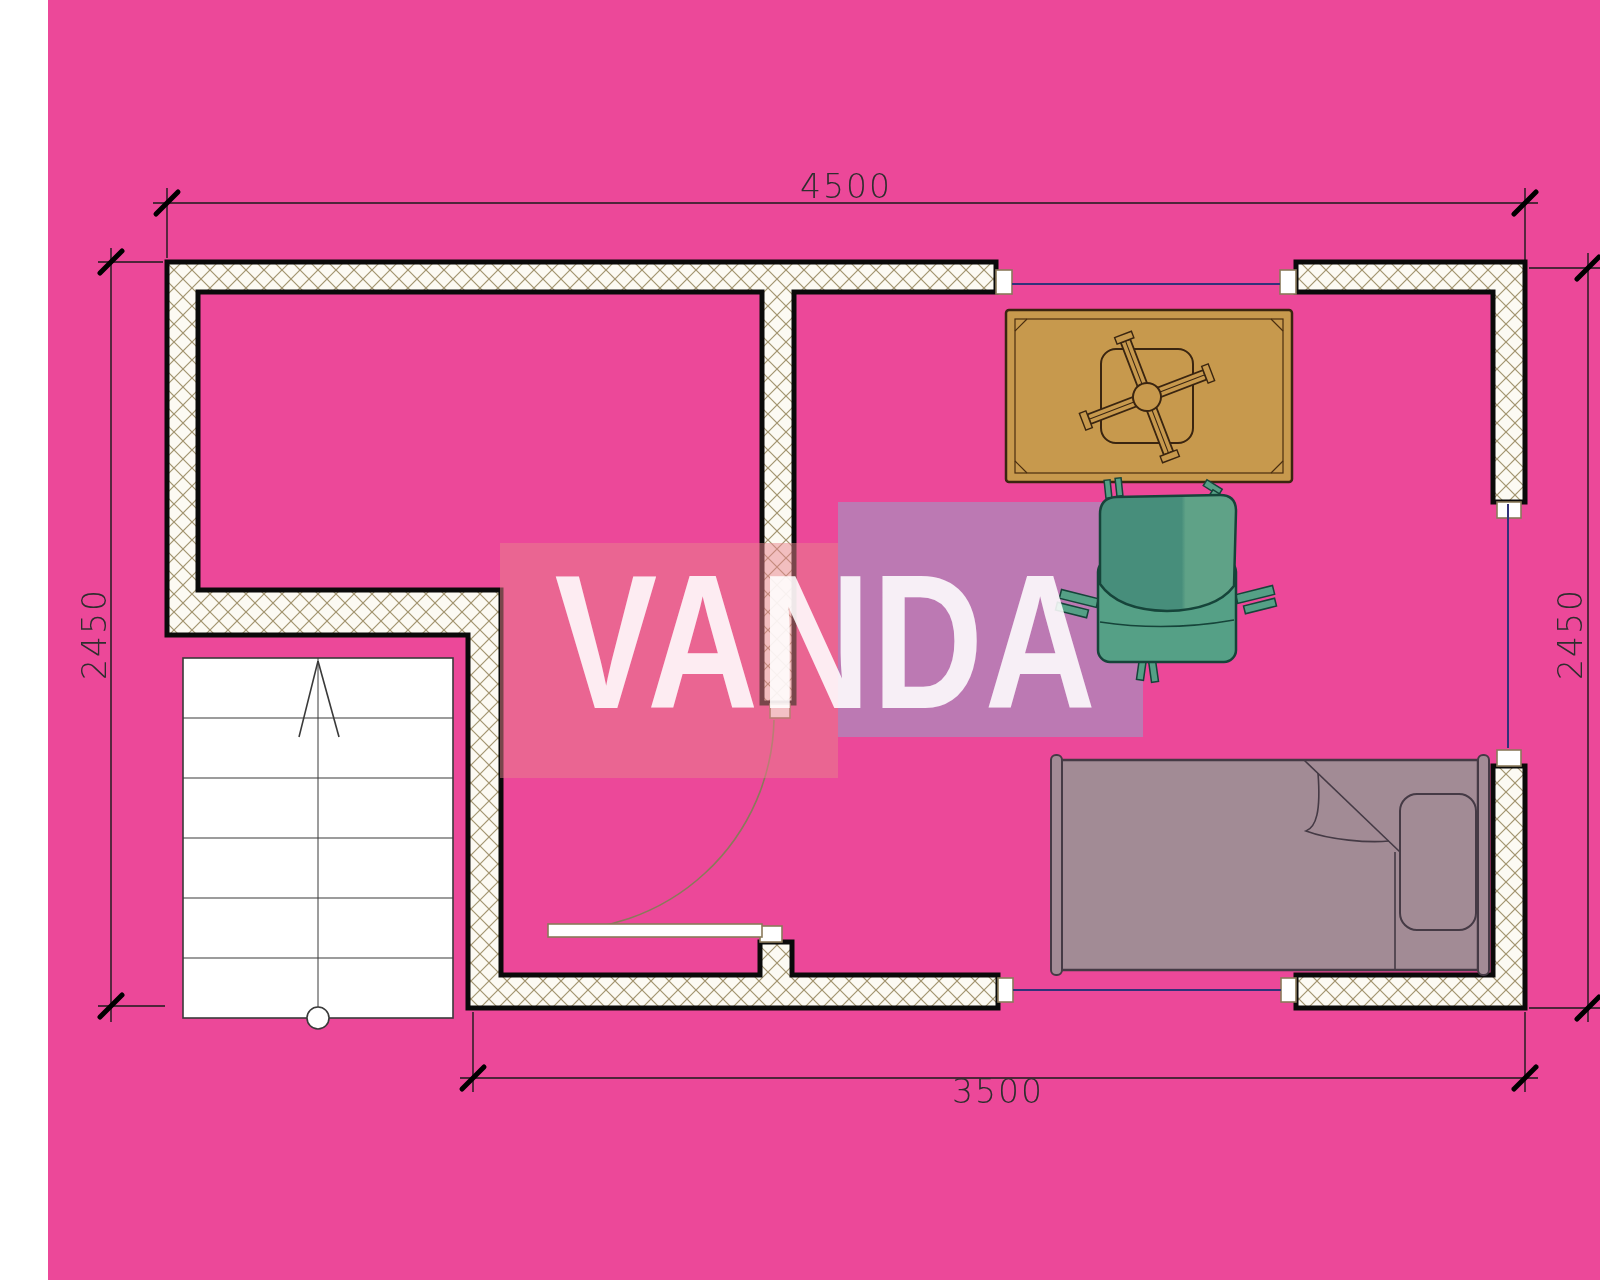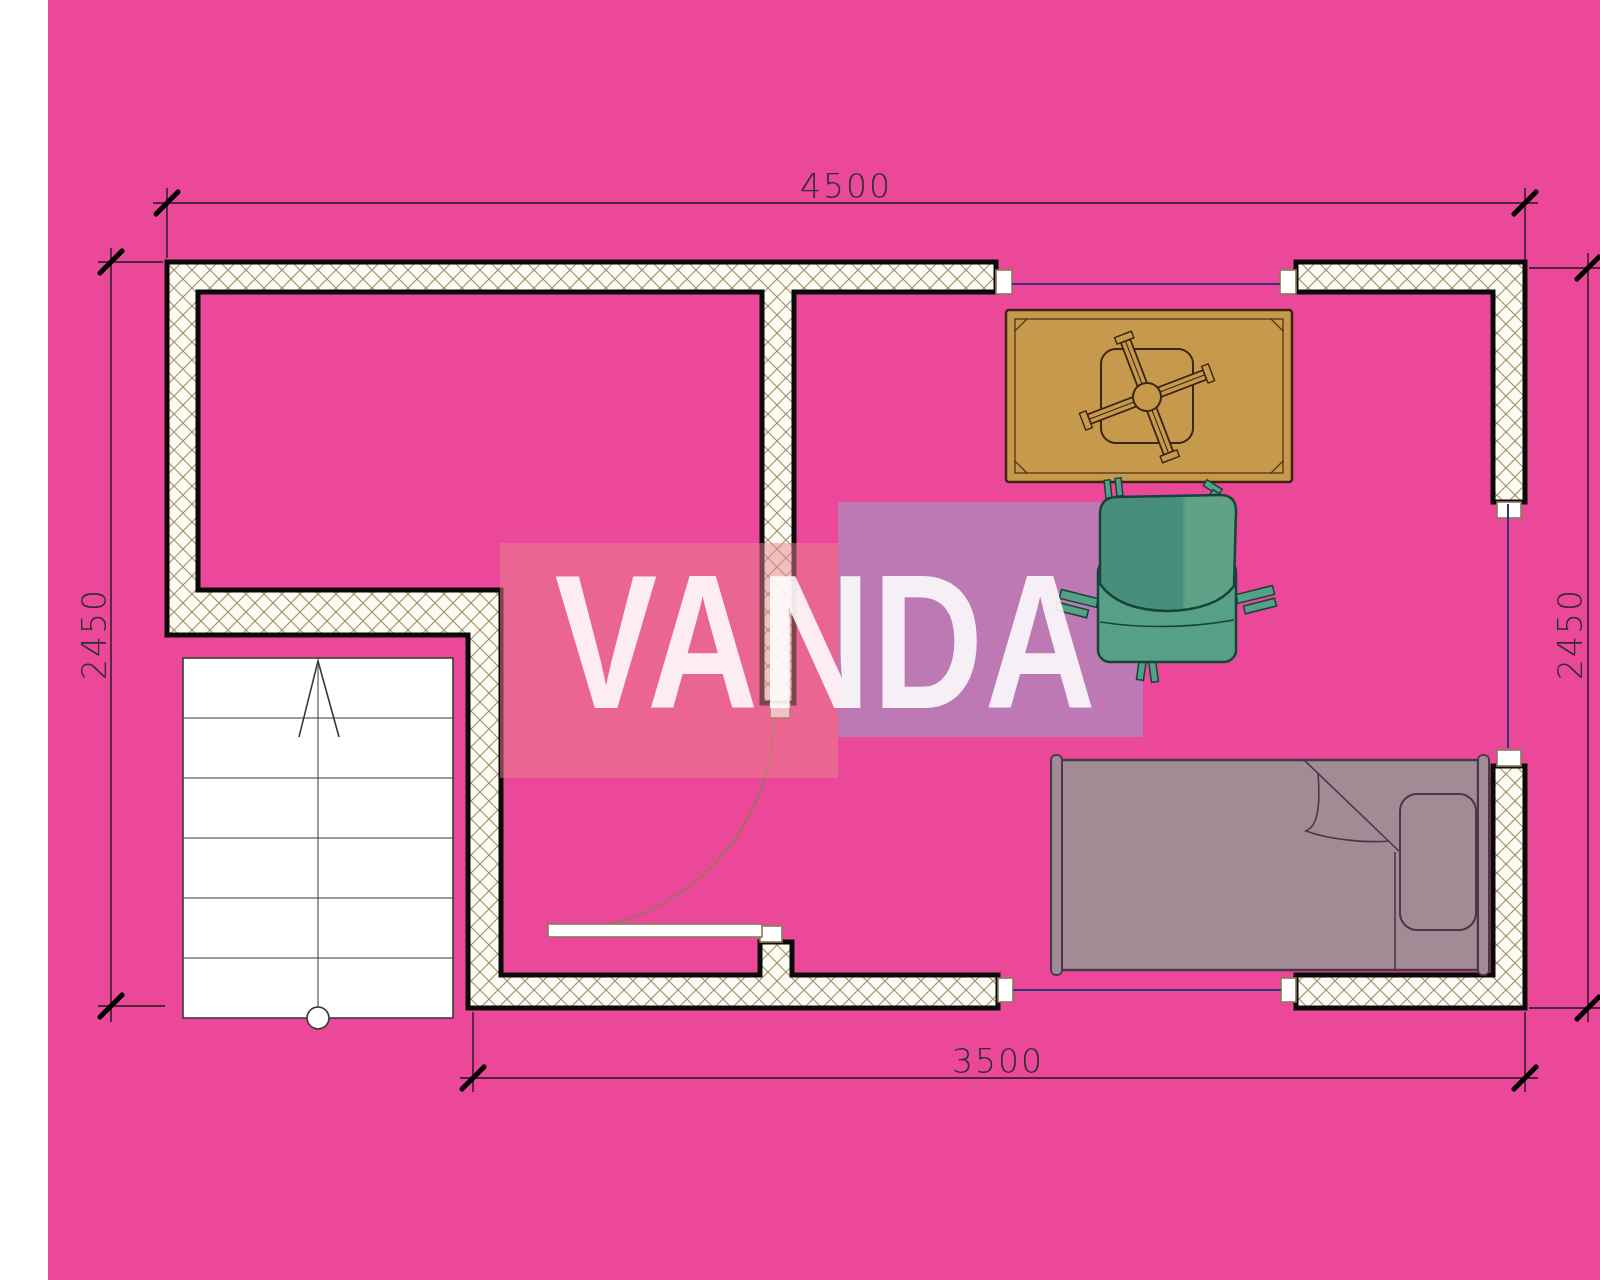--- a/index.html
+++ b/index.html
@@ -2,21 +2,21 @@
 <html><head>
 <meta charset="utf-8">
 <style>
   html,body{margin:0;padding:0;background:#ffffff;}
   .plan-stage{position:relative;width:1600px;height:1280px;background:#ec4899;overflow:hidden;
               font-family:"DejaVu Sans",sans-serif;margin-left:48px;}
   .plan-stage svg{position:absolute;left:0;top:0;z-index:1;}
   .dim-label{position:absolute;z-index:4;color:#2e2e2e;font-size:33px;font-weight:200;
              letter-spacing:2px;font-family:"DejaVu Sans",sans-serif;white-space:nowrap;}
   #dim-top{left:798px;top:167px;transform:translateX(-50%);}
-  #dim-bottom{left:950px;top:1042px;transform:translateX(-50%);}
+  #dim-bottom{left:950px;top:1072px;transform:translateX(-50%);}
   #dim-left{left:46px;top:634px;transform:translate(-50%,-50%) rotate(-90deg);}
   #dim-right{left:1522px;top:634px;transform:translate(-50%,-50%) rotate(-90deg);}
   .watermark-text{position:absolute;left:778px;top:650px;z-index:5;
       transform:translate(-50%,-54%) scaleX(0.8);
       font-family:"Liberation Sans",sans-serif;font-weight:bold;font-size:192px;
       letter-spacing:2px;color:rgba(255,255,255,0.88);white-space:nowrap;}
 </style>
 </head>
 <body>
 

